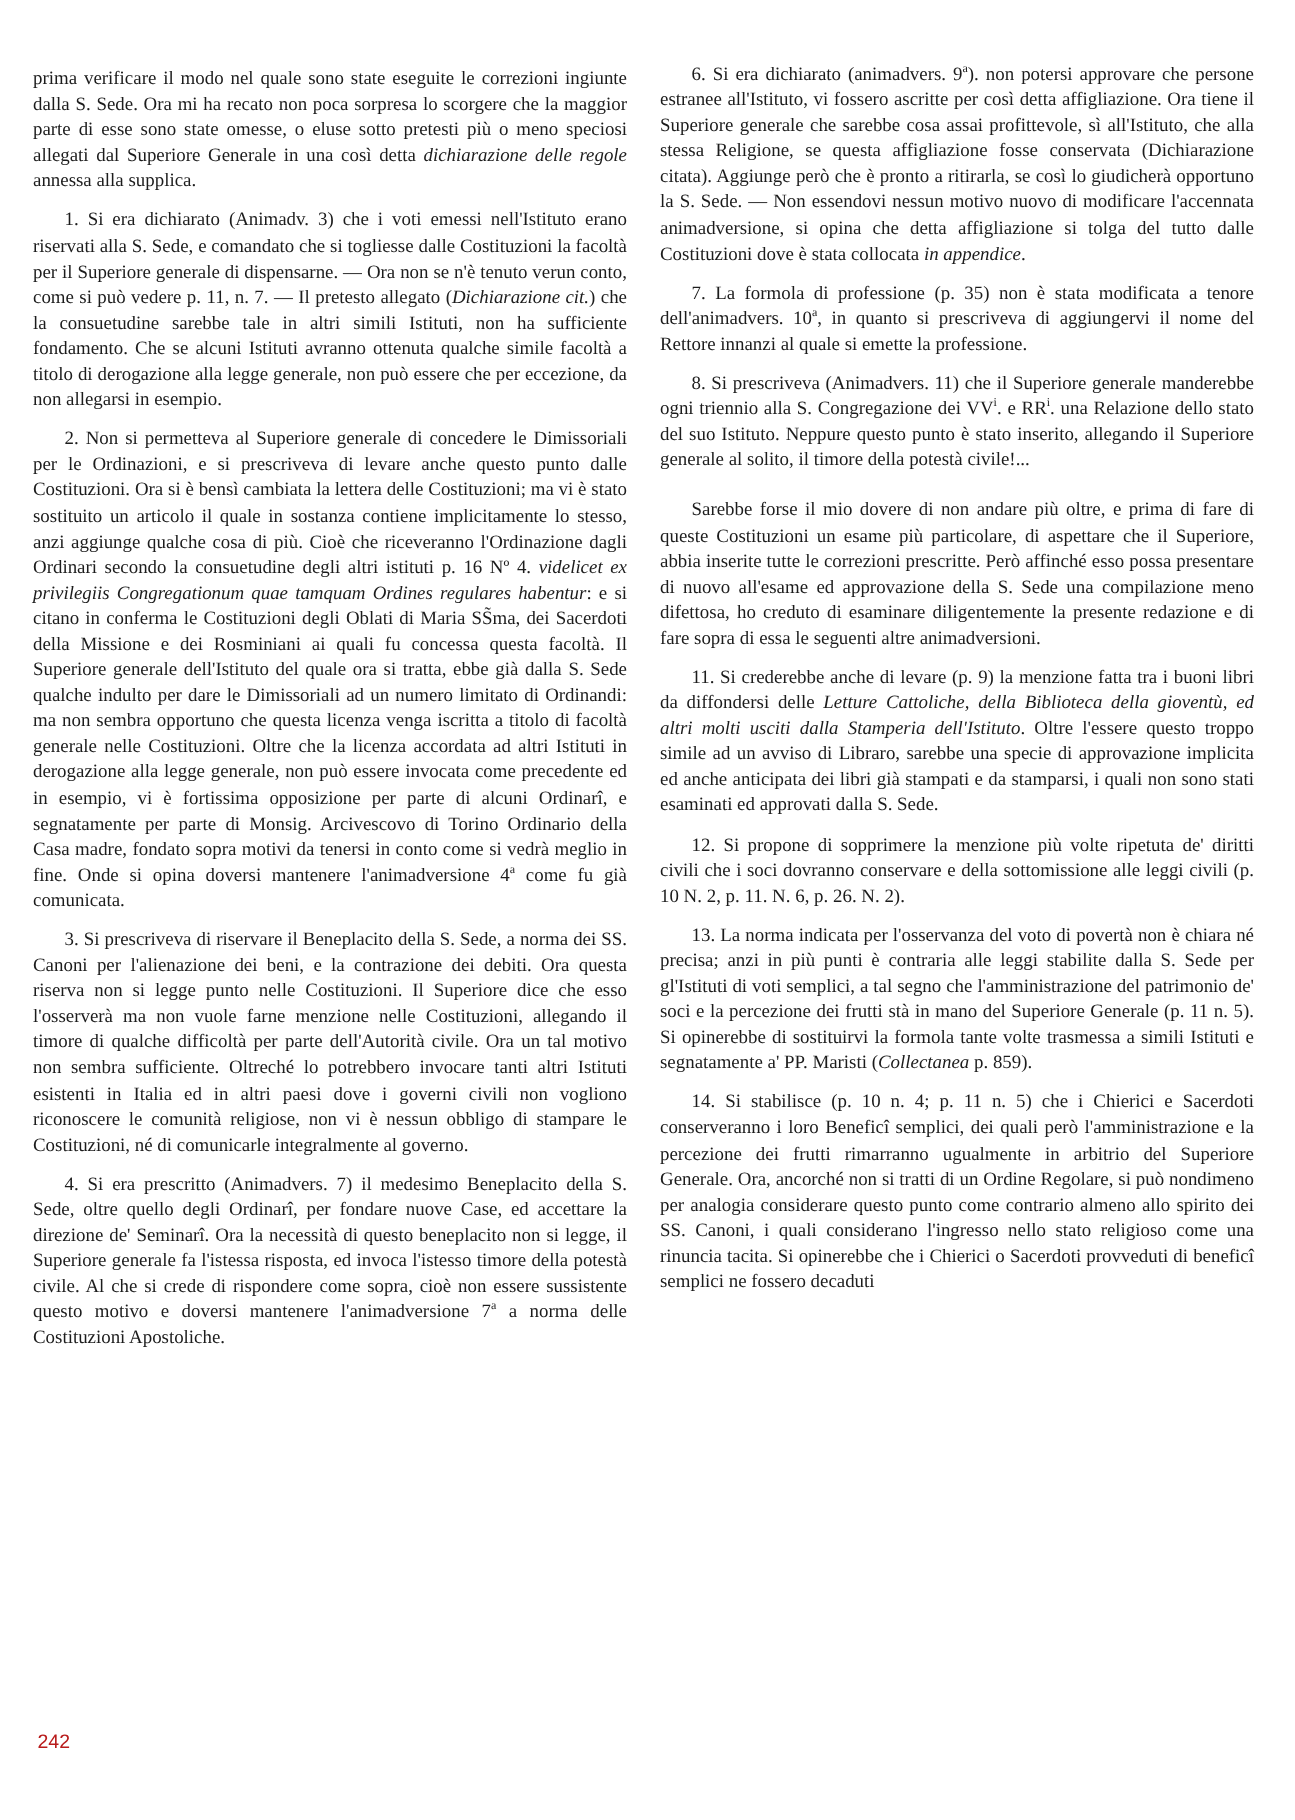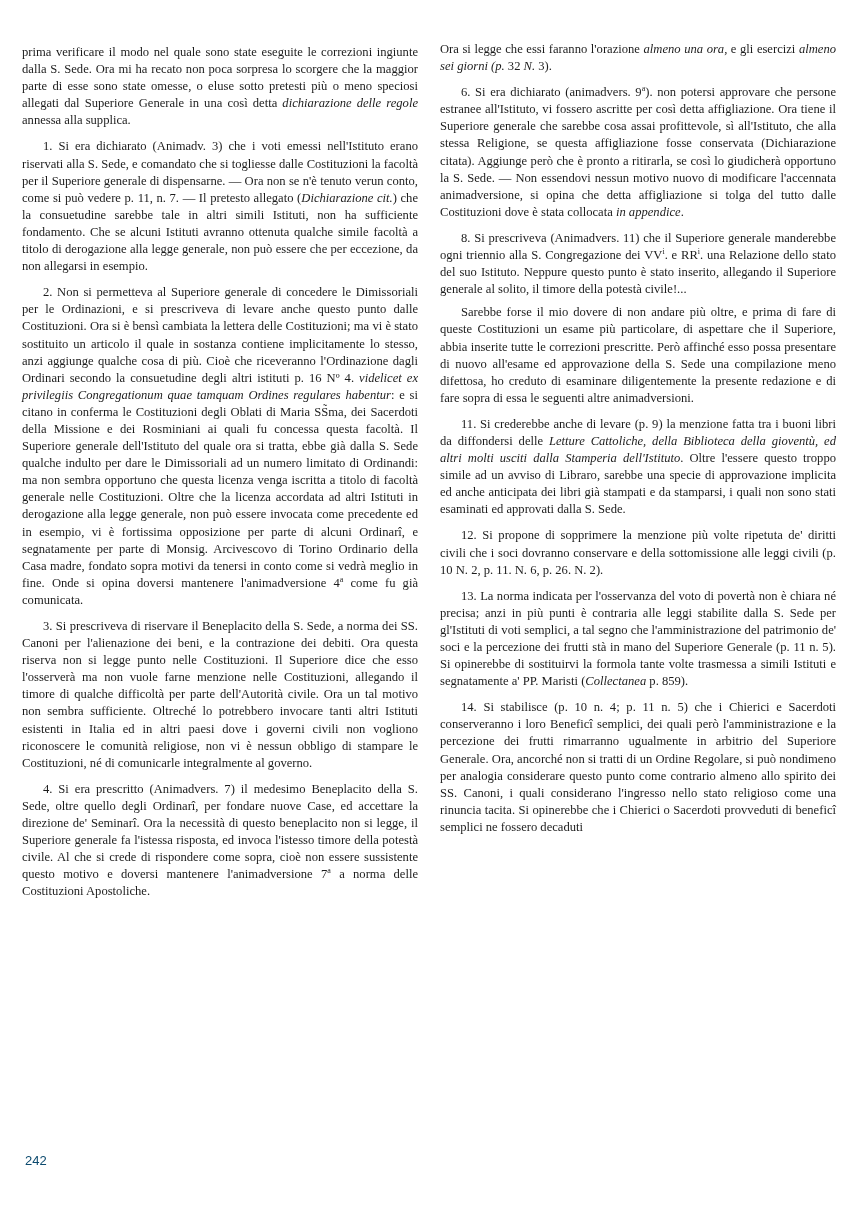--- a/index.html
+++ b/index.html
@@ -7,27 +7,27 @@
   .page {
     position: absolute; left: 0; top: 4px; width: 863px; height: 1213px;
     font-family: "Liberation Serif", "DejaVu Serif", serif;
     color: #1c1c1c; font-size: 12.6px; line-height: 17.1px;
   }
   .col { position: absolute; top: 40px; width: 396px; text-align: justify; hyphens: manual; }
   .col.left { left: 22px; }
   .col.right { left: 440px; top: 37px; }
   .col p { margin: 0 0 9px 0; }
   .col p.ind { text-indent: 21px; }
-  .col p.tight { margin-bottom: 6px; }
+  .col p.tight { margin-bottom: 16px; }
   i, .it { font-style: italic; }
   sup { font-size: 8px; line-height: 0; vertical-align: super; }
   .folio {
     position: absolute; left: 25px; top: 1148px;
     font-family: "Liberation Sans", "DejaVu Sans", sans-serif;
-    font-size: 13px; color: #0c4a6e;
+    font-size: 13px; color: #b91c1c;
   }
 </style>
 </head>
 <body>
 
 <div class="page">
 
   <div class="col left">
     <p><span>prima verificare il modo nel quale sono state eseguite le correzioni ingiunte dalla S. Sede. Ora mi ha recato non poca sorpresa lo scorgere che la maggior parte di esse sono state omesse, o eluse sotto pretesti più o meno speciosi allegati dal Superiore Generale in una così detta </span><i>dichiarazione delle regole</i><span> annessa alla supplica.</span></p>
 
@@ -35,24 +35,24 @@
 
     <p class="ind"><span>2. Non si permetteva al Superiore generale di concedere le Dimissoriali per le Ordinazioni, e si prescriveva di levare anche questo punto dalle Costituzioni. Ora si è bensì cambiata la lettera delle Costituzioni; ma vi è stato sostituito un articolo il quale in sostanza contiene implicitamente lo stesso, anzi aggiunge qualche cosa di più. Cioè che riceveranno l'Ordinazione dagli Ordinari secondo la consuetudine degli altri istituti p. 16 Nº 4. </span><i>videlicet ex privilegiis Congregationum quae tamquam Ordines regulares habentur</i><span>: e si citano in conferma le Costituzioni degli Oblati di Maria SS̃ma, dei Sacerdoti della Missione e dei Rosminiani ai quali fu concessa questa facoltà. Il Superiore generale dell'Istituto del quale ora si tratta, ebbe già dalla S. Sede qualche indulto per dare le Dimissoriali ad un numero limitato di Ordinandi: ma non sembra opportuno che questa licenza venga iscritta a titolo di facoltà generale nelle Costituzioni. Oltre che la licenza accordata ad altri Istituti in derogazione alla legge generale, non può essere invocata come precedente ed in esempio, vi è fortissima opposizione per parte di alcuni Ordinarî, e segnatamente per parte di Monsig. Arcivescovo di Torino Ordinario della Casa madre, fondato sopra motivi da tenersi in conto come si vedrà meglio in fine. Onde si opina doversi mantenere l'animadversione 4</span><sup>a</sup><span> come fu già comunicata.</span></p>
 
     <p class="ind">3. Si prescriveva di riservare il Beneplacito della S. Sede, a norma dei SS. Canoni per l'alienazione dei beni, e la contrazione dei debiti. Ora questa riserva non si legge punto nelle Costituzioni. Il Superiore dice che esso l'osserverà ma non vuole farne menzione nelle Costituzioni, allegando il timore di qualche difficoltà per parte dell'Autorità civile. Ora un tal motivo non sembra sufficiente. Oltreché lo potrebbero invocare tanti altri Istituti esistenti in Italia ed in altri paesi dove i governi civili non vogliono riconoscere le comunità religiose, non vi è nessun obbligo di stampare le Costituzioni, né di comunicarle integralmente al governo.</p>
 
     <p class="ind"><span>4. Si era prescritto (Animadvers. 7) il medesimo Beneplacito della S. Sede, oltre quello degli Ordinarî, per fondare nuove Case, ed accettare la direzione de' Seminarî. Ora la necessità di questo beneplacito non si legge, il Superiore generale fa l'istessa risposta, ed invoca l'istesso timore della potestà civile. Al che si crede di rispondere come sopra, cioè non essere sussistente questo motivo e doversi mantenere l'animadversione 7</span><sup>a</sup><span> a norma delle Costituzioni Apostoliche.</span></p>
 
   </div>
 
   <div class="col right">
-    <p><span>Ora si legge che essi faranno l'orazione </span><i>almeno una ora</i><span>, e gli esercizi </span><i>almeno sei giorni (p.</i><span> 32 </span><i>N.</i><span> 3).</span></p>
 
     <p class="ind"><span>6. Si era dichiarato (animadvers. 9</span><sup>a</sup><span>). non potersi approvare che persone estranee all'Istituto, vi fossero ascritte per così detta affigliazione. Ora tiene il Superiore generale che sarebbe cosa assai profittevole, sì all'Istituto, che alla stessa Religione, se questa affigliazione fosse conservata (Dichiarazione citata). Aggiunge però che è pronto a ritirarla, se così lo giudicherà opportuno la S. Sede. — Non essendovi nessun motivo nuovo di modificare l'accennata animadversione, si opina che detta affigliazione si tolga del tutto dalle Costituzioni dove è stata collocata </span><i>in appendice</i><span>.</span></p>
 
+    <p class="ind"><span>7. La formola di professione (p. 35) non è stata modificata a tenore dell'animadvers. 10</span><sup>a</sup><span>, in quanto si prescriveva di aggiungervi il nome del Rettore innanzi al quale si emette la professione.</span></p>
 
     <p class="ind tight"><span>8. Si prescriveva (Animadvers. 11) che il Superiore generale manderebbe ogni triennio alla S. Congregazione dei VV</span><sup>i</sup><span>. e RR</span><sup>i</sup><span>. una Relazione dello stato del suo Istituto. Neppure questo punto è stato inserito, allegando il Superiore generale al solito, il timore della potestà civile!...</span></p>
 
     <p class="ind">Sarebbe forse il mio dovere di non andare più oltre, e prima di fare di queste Costituzioni un esame più particolare, di aspettare che il Superiore, abbia inserite tutte le correzioni prescritte. Però affinché esso possa presentare di nuovo all'esame ed approvazione della S. Sede una compilazione meno difettosa, ho creduto di esaminare diligentemente la presente redazione e di fare sopra di essa le seguenti altre animadversioni.</p>
 
 
 
     <p class="ind"><span>11. Si crederebbe anche di levare (p. 9) la menzione fatta tra i buoni libri da diffondersi delle </span><i>Letture Cattoliche, della Biblioteca della gioventù, ed altri molti usciti dalla Stamperia dell'Istituto</i><span>. Oltre l'essere questo troppo simile ad un avviso di Libraro, sarebbe una specie di approvazione implicita ed anche anticipata dei libri già stampati e da stamparsi, i quali non sono stati esaminati ed approvati dalla S. Sede.</span></p>
 
     <p class="ind">12. Si propone di sopprimere la menzione più volte ripetuta de' diritti civili che i soci dovranno conservare e della sottomissione alle leggi civili (p. 10 N. 2, p. 11. N. 6, p. 26. N. 2).</p>

